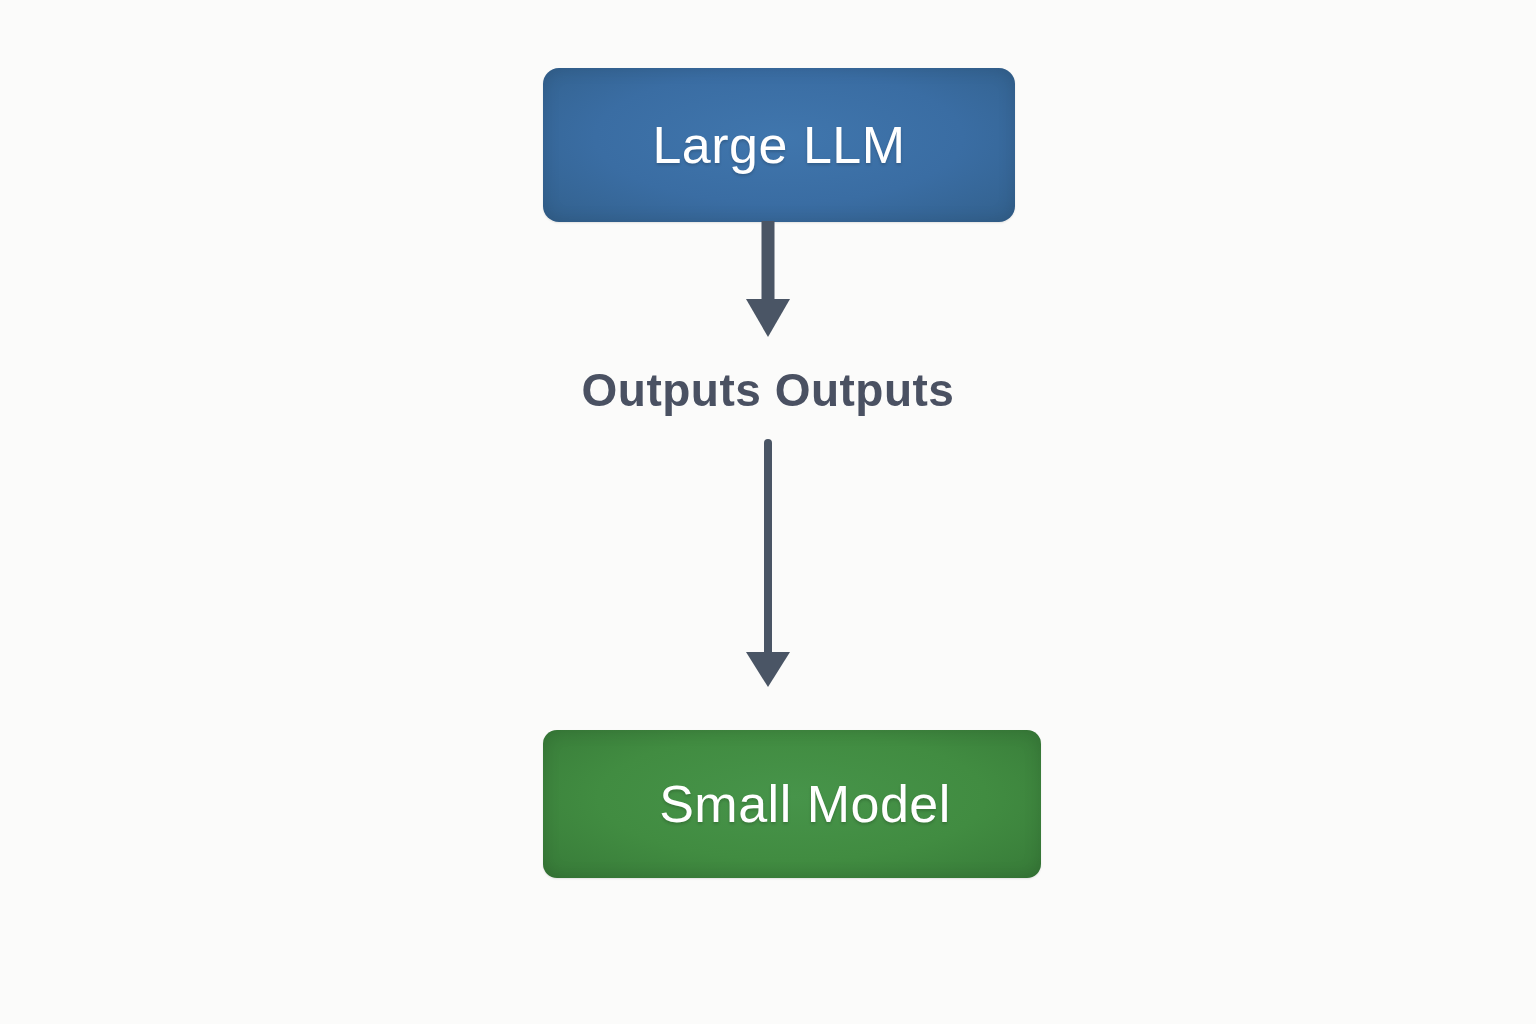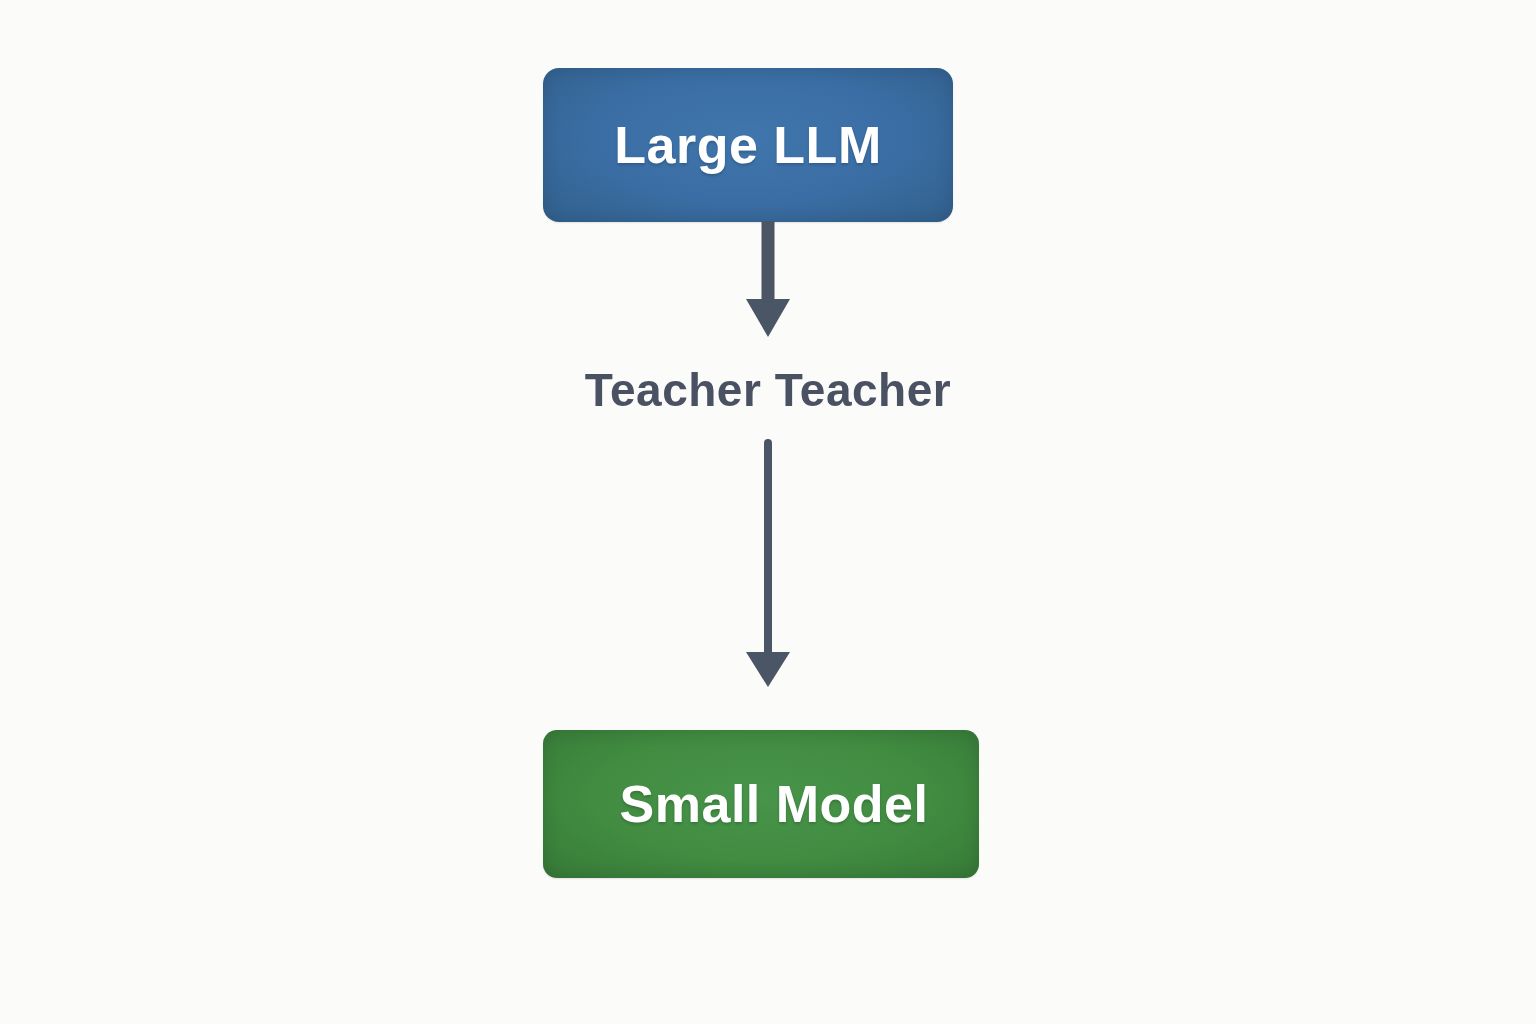--- a/index.html
+++ b/index.html
@@ -12,26 +12,26 @@
   .stage {
     position: relative;
     width: 1536px;
     height: 1024px;
     background: #fbfbfa;
     overflow: hidden;
   }
   .node {
     position: absolute;
     left: 543px;
-    width: 410px;
+    width: 472px;
     display: flex;
     align-items: center;
     justify-content: center;
     color: #ffffff;
-    font-weight: bold;
+    font-weight: normal;
     font-size: 52px;
     letter-spacing: 0.5px;
     text-shadow: 0 2px 3px rgba(0,0,0,0.18);
   }
   .node-blue {
     top: 68px;
     height: 154px;
     border-radius: 16px;
     background: radial-gradient(ellipse at 50% 45%, #4076ad 0%, #3a6da3 55%, #32608c 100%);
     box-shadow: inset 0 0 18px rgba(0,0,0,0.12), 0 1px 2px rgba(0,0,0,0.10);
@@ -73,21 +73,21 @@
     <span>Large LLM</span>
   </div>
 
   <div class="arrow arrow-1">
     <svg width="60" height="118" viewBox="0 0 60 118" aria-hidden="true">
       <rect class="arrow-fill" x="23.5" y="0" width="13" height="82"></rect>
       <polygon class="arrow-fill" points="8,78 52,78 30,116"></polygon>
     </svg>
   </div>
 
-  <div class="edge-label">Teacher Teacher</div>
+  <div class="edge-label">Outputs Outputs</div>
 
   <div class="arrow arrow-2">
     <svg width="60" height="252" viewBox="0 0 60 252" aria-hidden="true">
       <rect class="arrow-fill" x="26" y="2" width="8" height="218" rx="4"></rect>
       <polygon class="arrow-fill" points="8,215 52,215 30,250"></polygon>
     </svg>
   </div>
 
   <div class="node node-green">
     <span>Small Model</span>

